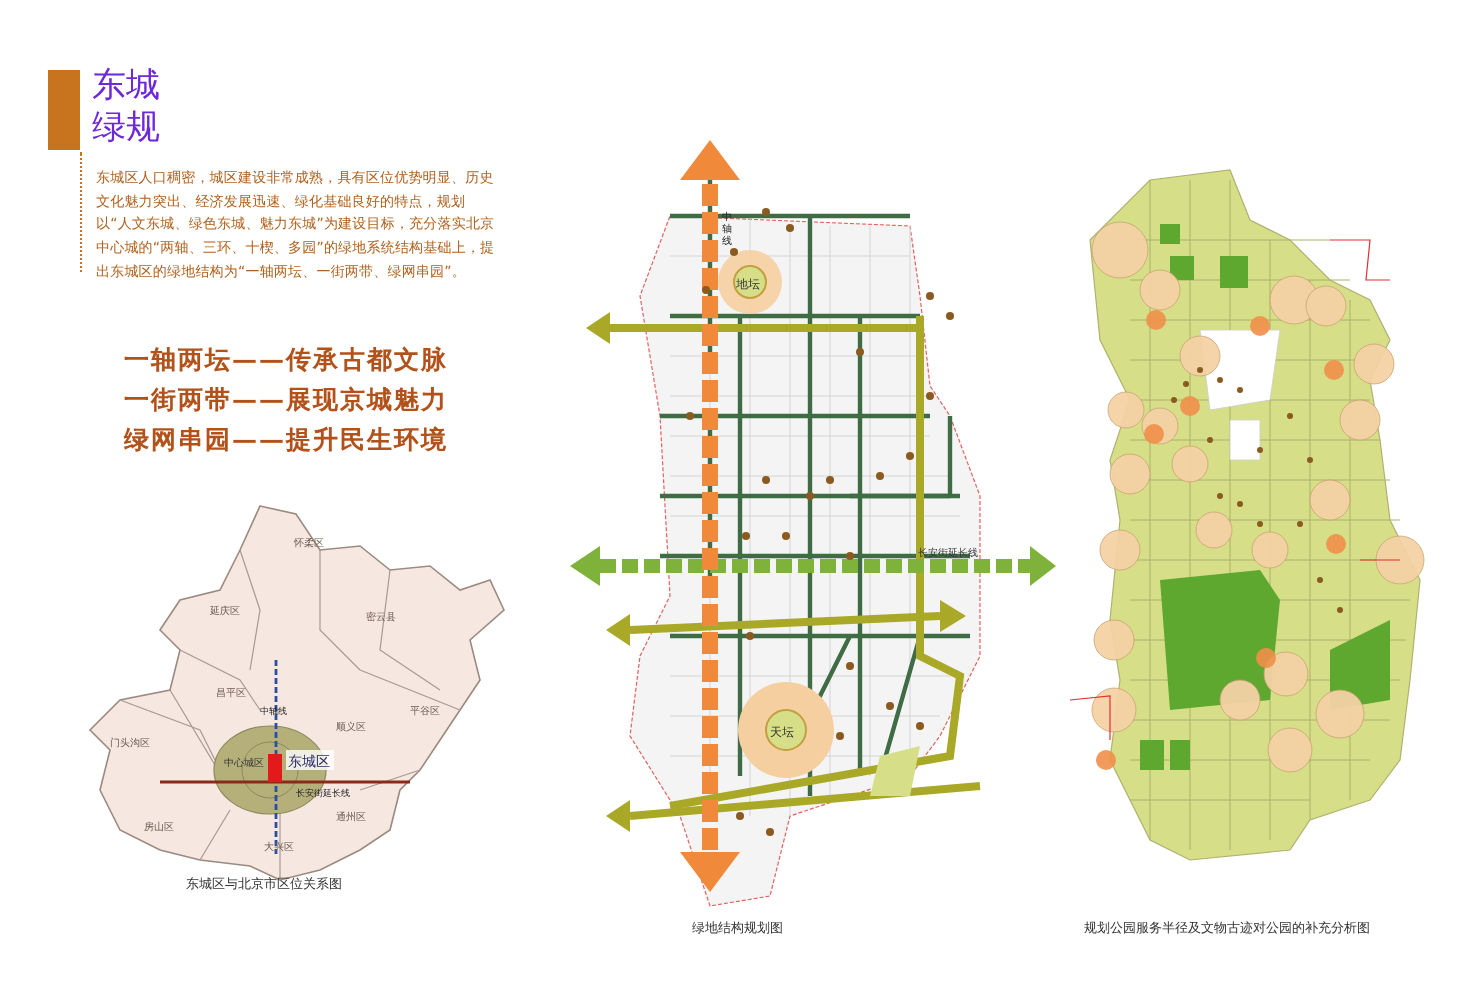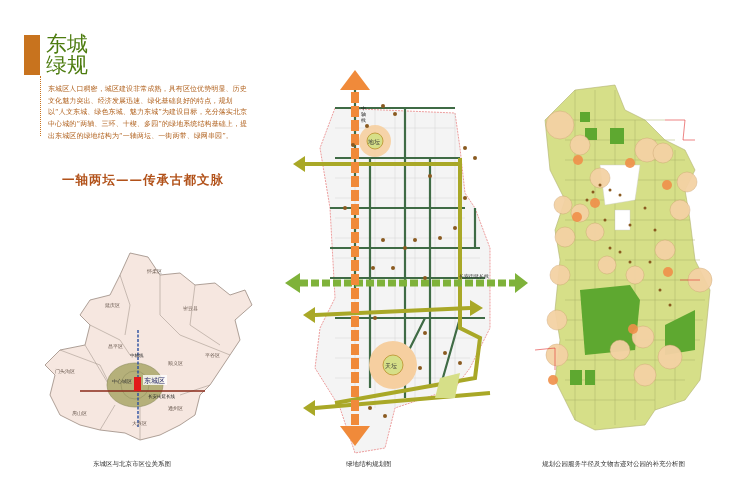--- a/index.html
+++ b/index.html
@@ -1,37 +1,39 @@
 <!DOCTYPE html>
 <html><head>
 <meta charset="utf-8">
 <style>
   html,body{margin:0;padding:0;background:#fff;}
   body{width:740px;height:500px;position:relative;overflow:hidden;font-family:"DejaVu Sans",sans-serif;}
   .title-bar{position:absolute;left:24px;top:35px;width:16px;height:40px;background:#c8731e;}
-  .title{position:absolute;left:46px;top:34px;color:#4d7c0f;font-size:21px;line-height:21px;font-weight:normal;}
+  .title{position:absolute;left:46px;top:34px;color:#6d28d9;font-size:17px;line-height:21px;font-weight:normal;font-family:Liberation Mono, monospace;}
   .dotted{position:absolute;left:40px;top:76px;height:60px;border-left:1px dotted #c8731e;}
   .para{position:absolute;left:48px;top:84px;width:202px;color:#b0601c;font-size:7px;line-height:11.7px;letter-spacing:0.1px;}
   .slogans{position:absolute;left:62px;top:170px;color:#b2521a;font-family:"DejaVu Serif",serif;font-size:12.5px;line-height:20px;font-weight:bold;letter-spacing:1px;}
   .caption{position:absolute;font-size:6.5px;color:#333;}
   svg{position:absolute;}
 </style>
 </head>
 <body>
 
 <div class="title-bar"></div>
 <div class="title">
   <div>东城</div>
   <div>绿规</div>
 </div>
 <div class="dotted"></div>
 <div class="para">东城区人口稠密，城区建设非常成熟，具有区位优势明显、历史文化魅力突出、经济发展迅速、绿化基础良好的特点，规划以“人文东城、绿色东城、魅力东城”为建设目标，充分落实北京中心城的“两轴、三环、十楔、多园”的绿地系统结构基础上，提出东城区的绿地结构为“一轴两坛、一街两带、绿网串园”。</div>
 
 <div class="slogans">
   <div>一轴两坛——传承古都文脉</div>
+  <div>一街两带——展现京城魅力</div>
+  <div>绿网串园——提升民生环境</div>
 </div>
 
 <svg style="left:30px;top:245px;" width="240" height="200" viewBox="0 0 240 200">
   <path d="M100,8 L118,12 L130,30 L150,28 L165,40 L185,38 L200,50 L215,45 L222,60 L205,75 L210,95 L200,110 L190,125 L180,140 L170,150 L165,170 L150,180 L130,190 L110,195 L95,188 L70,185 L50,180 L30,170 L20,150 L25,130 L15,120 L30,105 L55,100 L60,80 L50,70 L60,55 L80,50 L90,30 Z" fill="#f6e7e0" stroke="#9a8a80" stroke-width="0.8"></path>
   <path d="M90,30 L100,60 L95,90 M130,30 L130,70 L150,90 M165,40 L160,80 L190,100 M60,80 L90,95 L100,110 M30,105 L70,120 L80,140 M55,100 L85,150 M150,90 L200,110 M110,195 L110,160 M70,185 L85,160 M180,140 L150,150" stroke="#a89a90" stroke-width="0.6" fill="none"></path>
   <ellipse cx="105" cy="140" rx="28" ry="22" fill="#b5b07a" stroke="#8a8a5a" stroke-width="0.6"></ellipse>
   <circle cx="105" cy="140" r="14" fill="none" stroke="#8a8a5a" stroke-width="0.5"></circle>
   <line x1="108" y1="85" x2="108" y2="182" stroke="#2a4fa0" stroke-width="1.4" stroke-dasharray="3,1.5"></line>
   <line x1="50" y1="146" x2="175" y2="146" stroke="#8a2a1a" stroke-width="1.4"></line>
   <rect x="104" y="132" width="7" height="14" fill="#e21a1a"></rect>
@@ -46,21 +48,21 @@
     <text x="42" y="170">房山区</text>
     <text x="102" y="180">大兴区</text>
     <text x="138" y="165">通州区</text>
   </g>
   <text x="82" y="138" font-size="5" fill="#333">中心城区</text>
   <rect x="113" y="130" width="24" height="10" fill="#fff" opacity="0.8"></rect>
   <text x="114" y="138" font-size="7" fill="#2a2a6a">东城区</text>
   <text x="100" y="112" font-size="4.5" fill="#222">中轴线</text>
   <text x="118" y="153" font-size="4.5" fill="#222">长安街延长线</text>
 </svg>
-<div class="caption" style="left:93px;top:460px;">东城区与北京市区位关系图</div>
+<div class="caption" style="left:93px;top:438px;">东城区与北京市区位关系图</div>
 
 <svg style="left:275px;top:68px;" width="255" height="390" viewBox="0 0 255 390">
   <path d="M60,40 L180,45 L185,80 L190,125 L200,140 L215,180 L215,260 L195,300 L180,320 L120,340 L110,380 L80,385 L65,340 L40,300 L45,260 L60,230 L55,140 L45,80 Z" fill="#f4f4f4" stroke="#e46060" stroke-width="0.6" stroke-dasharray="2,1"></path>
   <g stroke="#d4d4d4" stroke-width="0.5" fill="none">
     <path d="M60,60 H180 M60,90 H185 M60,110 H185 M60,130 H190 M60,150 H190 M60,170 H200 M60,190 H205 M60,210 H210 M60,250 H210 M60,270 H205 M60,290 H195 M60,310 H180"></path>
     <path d="M80,40 V340 M100,40 V340 M120,45 V340 M140,45 V330 M160,45 V320 M180,45 V310"></path>
   </g>
   <g stroke="#3f6b45" stroke-width="2.2" fill="none">
     <path d="M80,20 V40 M60,40 H180 M80,40 V110 M60,90 H185"></path>
     <path d="M55,140 H190 M55,180 H205 M55,210 H210 M60,250 H210"></path>

